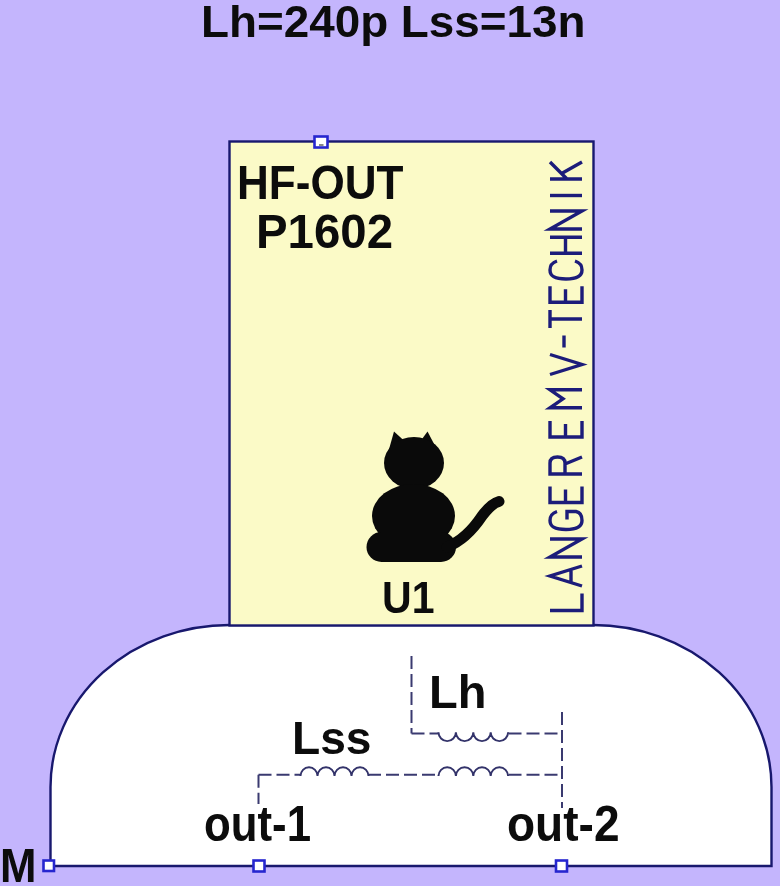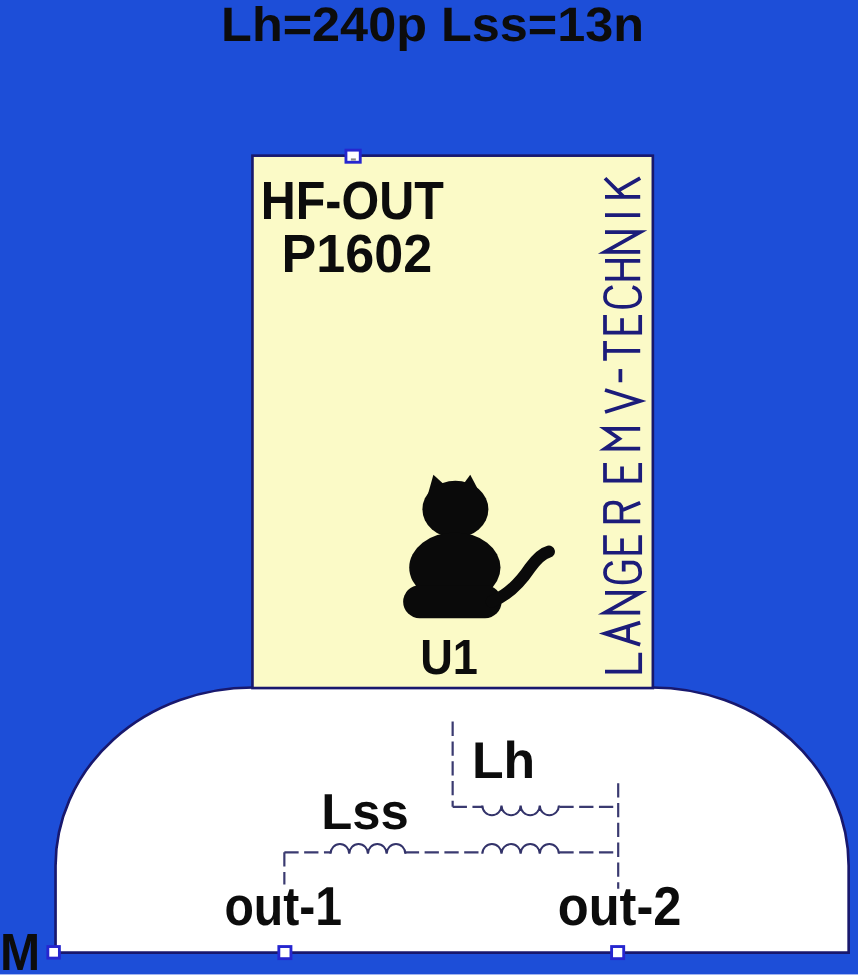--- a/index.html
+++ b/index.html
@@ -1,16 +1,16 @@
 <!DOCTYPE html>
 <html><head>
 <meta charset="utf-8">
 <style>
   html,body{margin:0;padding:0;background:#ffffff;}
-  #canvas{position:relative;width:780px;height:886px;background:#1d4ed8;overflow:hidden;}
+  #canvas{position:relative;width:780px;height:886px;background:#c4b5fd;overflow:hidden;}
   svg text{font-family:"Liberation Sans", sans-serif;}
 </style>
 </head>
 <body>
 <div id="canvas">
 <svg width="780" height="886" viewBox="0 0 780 886" xmlns="http://www.w3.org/2000/svg">
 
   <text x="201" y="37" font-size="44" font-weight="bold" fill="#0c0c0c" textLength="384.5" lengthAdjust="spacingAndGlyphs">Lh=240p Lss=13n</text>
 
   <path d="M 50.5,866 L 50.5,787 A 179,162 0 0 1 229.5,625 L 593,625 A 178.5,162 0 0 1 771.5,787 L 771.5,866 Z" fill="#ffffff" stroke="#18186e" stroke-width="2.4"></path>

